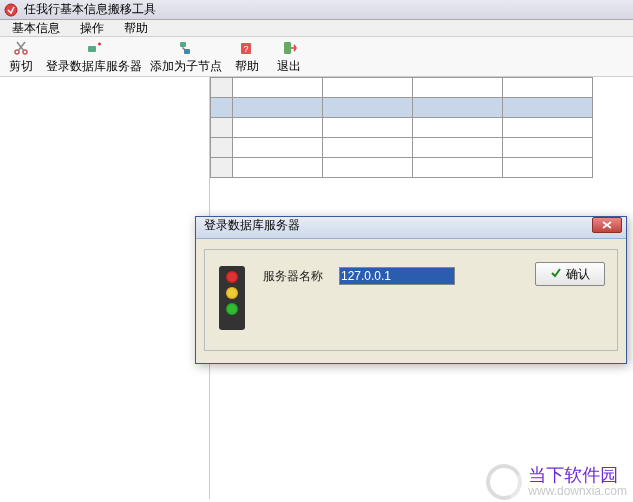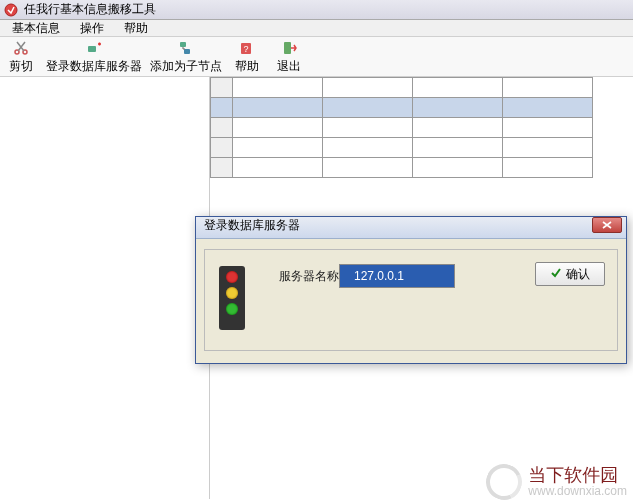--- a/index.html
+++ b/index.html
@@ -134,26 +134,26 @@
     background: #333; border-radius: 3px; padding: 5px 4px;
   }
   .traffic .light { width: 12px; height: 12px; border-radius: 50%; }
   .traffic .r { background: #d33; box-shadow: inset 0 0 2px #800; }
   .traffic .y { background: #ec3; box-shadow: inset 0 0 2px #960; }
   .traffic .g { background: #3b3; box-shadow: inset 0 0 2px #060; }
   .form-rows {
     position: absolute; left: 58px; top: 14px; right: 122px;
   }
   .form-row { display: flex; align-items: center; height: 24px; }
-  .form-row label { width: 76px; text-align: right; color: #222; }
+  .form-row label { width: 76px; color: #222; }
   .form-row input {
-    width: 116px; height: 24px;
+    width: 116px; height: 18px;
     border: 1px solid #888;
     font-family: inherit; font-size: 12px;
-    padding: 0 14px;
+    padding: 0 1px;
     background: #fff;
   }
   .form-row input.sel-highlight {
     background: #2a5db0; color: #fff;
   }
   .btn-col {
     position: absolute; right: 12px; top: 12px;
     display: flex; flex-direction: column; gap: 19px;
   }
   .dlg-btn {
@@ -175,21 +175,21 @@
     font-size: 12px;
   }
   .watermark .wm-logo {
     width: 36px; height: 36px;
     border: 4px solid #dcdcdc;
     border-right-color: #e8e8e8;
     border-radius: 50%;
     transform: rotate(20deg);
   }
   .watermark .wm-text { display: flex; flex-direction: column; line-height: 1.1; }
-  .watermark .wm-text span:first-child { font-size: 18px; color: #7f1d1d; }
+  .watermark .wm-text span:first-child { font-size: 18px; color: #6d28d9; }
 </style>
 </head>
 <body>
 
 <div class="titlebar">
   <span class="titlebar-icon">
     <svg width="14" height="14" viewBox="0 0 14 14">
       <circle cx="7" cy="7" r="6" fill="#d44" stroke="#a22"></circle>
       <path d="M4 7 L7 10 L10 4" stroke="#fff" stroke-width="1.5" fill="none"></path>
     </svg>

